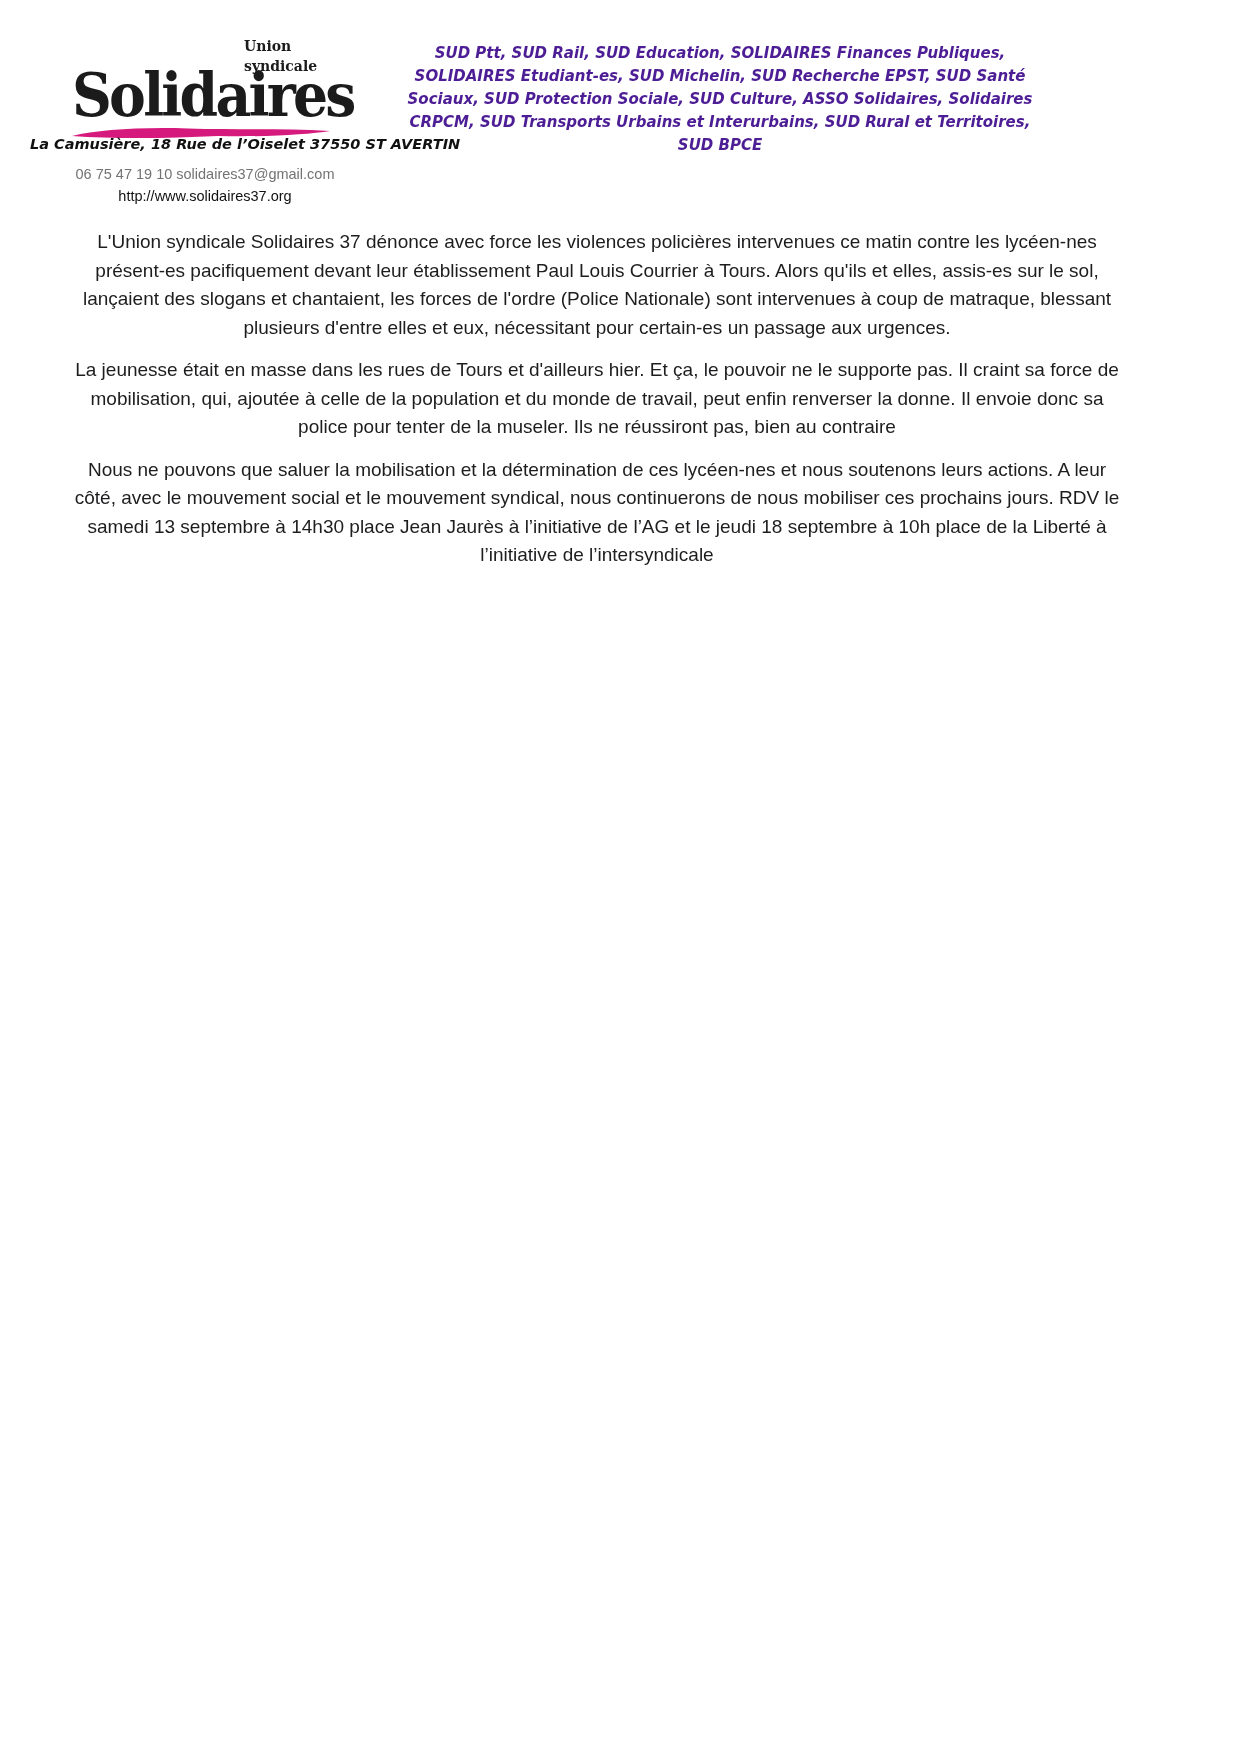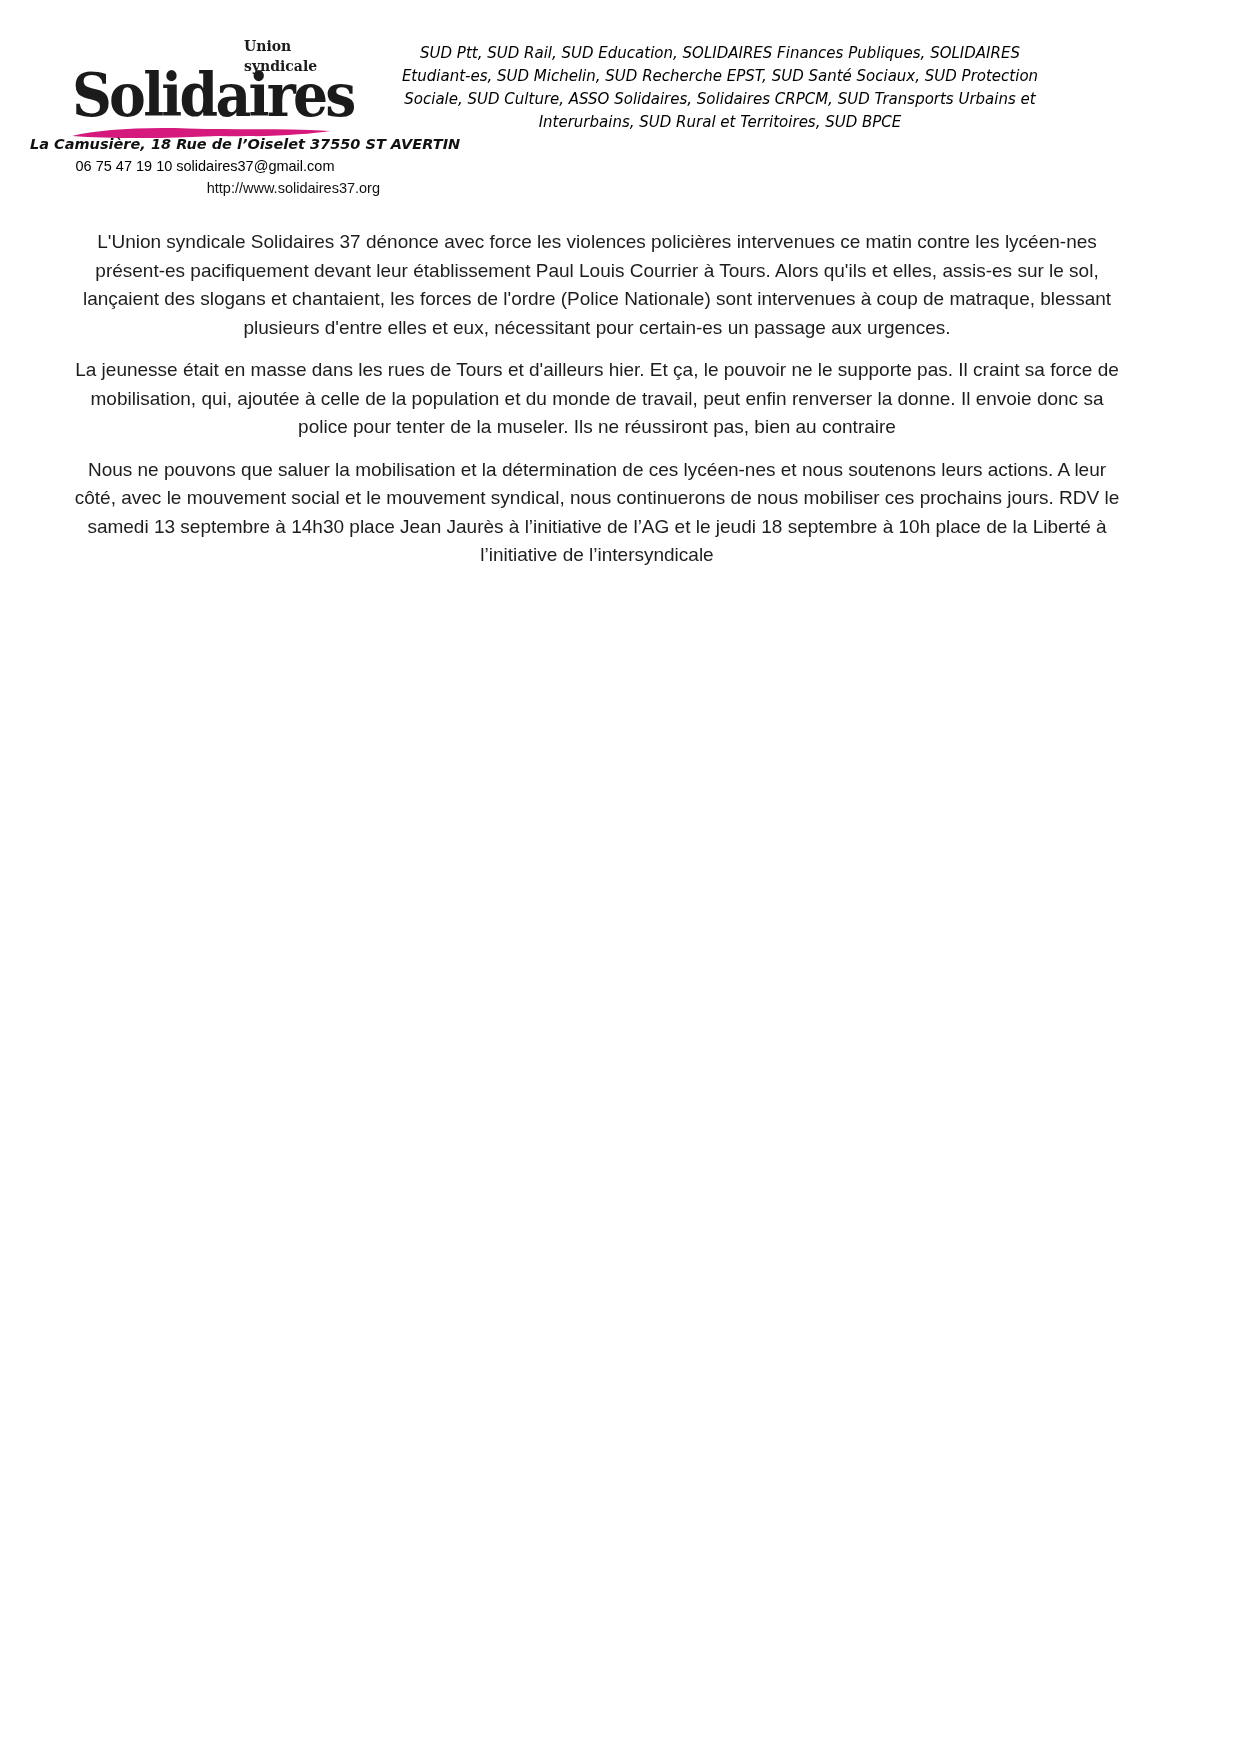--- a/index.html
+++ b/index.html
@@ -71,42 +71,42 @@
     font-weight: bold;
     font-style: italic;
     font-size: 14.5px;
     line-height: 21px;
     color: #111;
     white-space: nowrap;
   }
   .contact .phone-email {
     font-size: 14.5px;
     line-height: 23px;
-    color: #000000;
+    color: #737373;
+    margin-top: 8px;
   }
   .contact .website {
     font-size: 14.5px;
     line-height: 20px;
     color: #111;
-    text-align: right;
   }
 
   
   .org-list {
     position: absolute;
     left: 390px;
     top: 42px;
     width: 660px;
     text-align: center;
     font-family: "DejaVu Sans", sans-serif;
-    font-weight: normal;
+    font-weight: bold;
     font-style: italic;
     font-size: 15px;
     line-height: 23px;
-    color: #000000;
+    color: #4c1d95;
   }
 
   
   .body-text {
     position: absolute;
     left: 66px;
     top: 228px;
     width: 1062px;
   }
   .body-text p {

